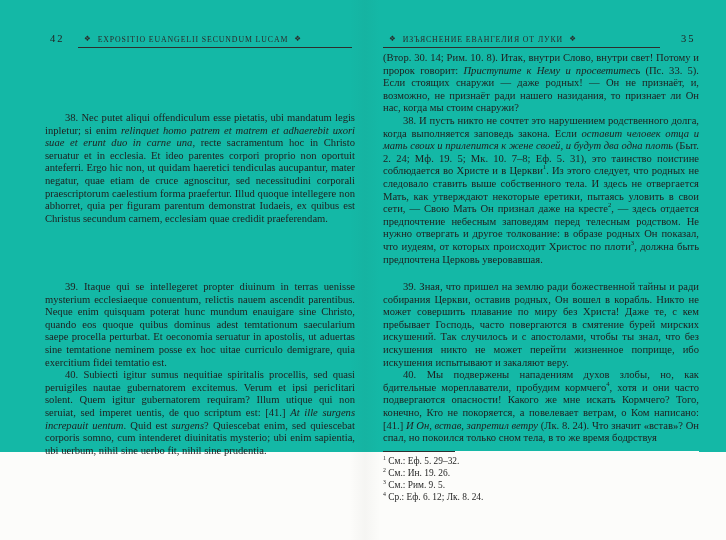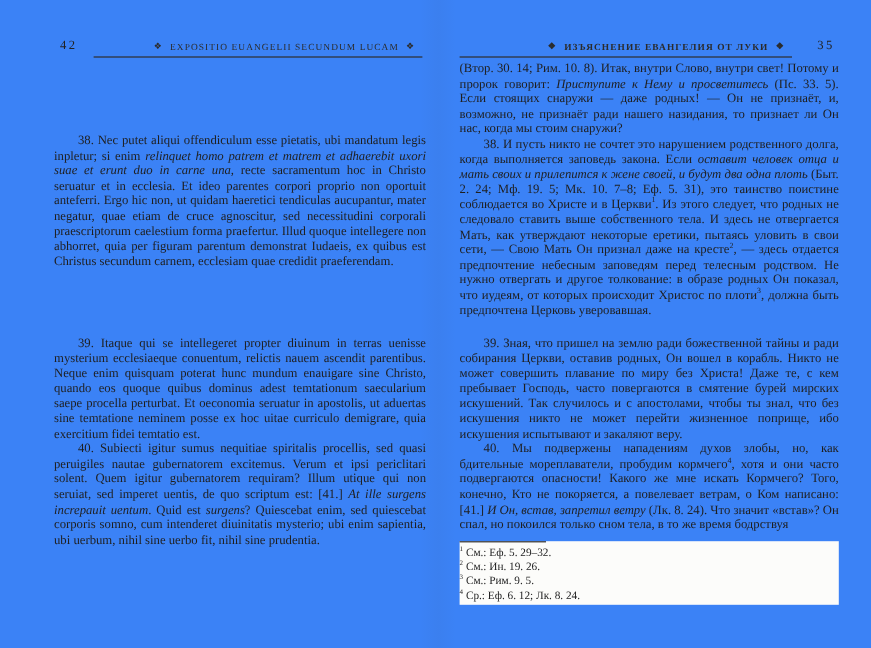--- a/index.html
+++ b/index.html
@@ -3,33 +3,33 @@
 <meta charset="utf-8">
 <style>
   html, body {
     margin: 0; padding: 0;
     width: 726px; height: 540px;
     background: #fcfcfa;
     font-family: "Liberation Serif", serif;
     color: #1f1f1f;
     overflow: hidden;
   }
-  .spread { position: relative; width: 726px; height: 540px; background: #3b82f6; }
+  .spread { position: relative; width: 726px; height: 452px; background: #14b8a6; }
 
   
   .pagenum { position: absolute; top: 33px; font-size: 10.5px; letter-spacing: 2px; color: #222; }
   .pn-left  { left: 50px; }
   .pn-right { left: 681px; }
   .running-title {
     position: absolute; top: 35px;
     font-size: 7.8px; letter-spacing: 0.9px;
-    text-align: right; white-space: nowrap; color: #2b2b2b;
+    text-align: left; white-space: nowrap; color: #2b2b2b;
   }
   .rt-left  { left: 78px;  width: 274px; }
-  .rt-right { left: 383px; width: 277px; font-weight: bold; }
+  .rt-right { left: 383px; width: 277px; }
   .orn { font-size: 7.5px; margin: 0 6px; position: relative; top: -1px; color: #2b2b2b; }
   .header-rule { position: absolute; top: 47px; height: 0; border-top: 1.2px solid #2e2e2e; }
   .hr-left  { left: 78px;  width: 274px; }
   .hr-right { left: 383px; width: 277px; }
 
   
   .textblock {
     position: absolute;
     text-align: justify;
     font-size: 10.6px;

